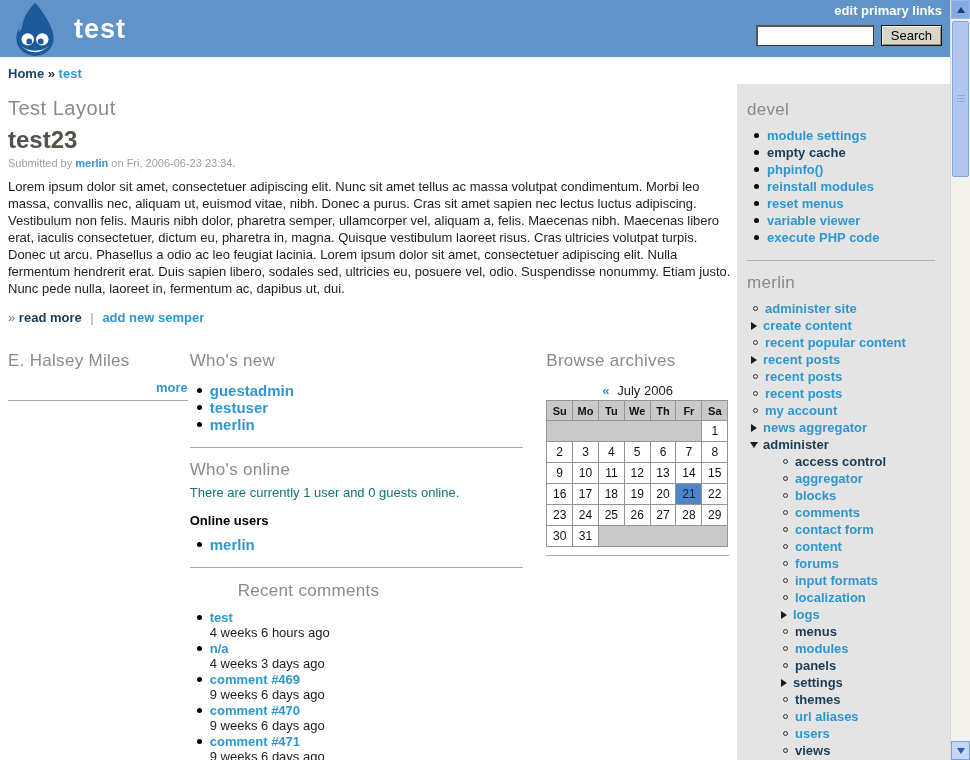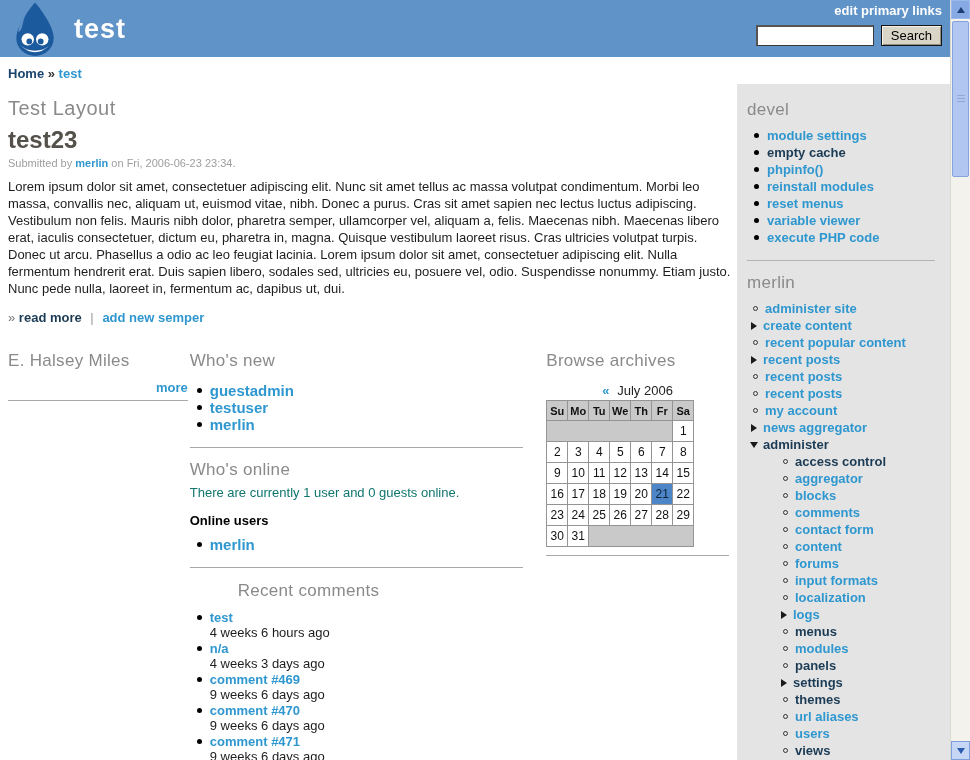--- a/index.html
+++ b/index.html
@@ -70,21 +70,21 @@
   .rc-title { margin-top:13px;margin-left:48px; }
   .rc-list { margin-top:9px; }
   .rc-item { margin-bottom:1px; }
   .rc-head { display:flex; align-items:center; height:15px; font-size:13px; }
   .rc-time { margin-left:20px; font-size:13px; color:#1d1d1d; line-height:15px; }
 
   
   .cal-cap { margin-top:12px; text-align:center; font-size:13px; font-weight:bold; color:#222; }
   .cal-prev { color:#2f97cf; cursor:pointer; margin-right:4px; }
   .cal-month { font-weight:normal; color:#222; }
-  table.cal { margin-top:2px; border-collapse:collapse; table-layout:fixed; width:148px; }
+  table.cal { margin-top:2px; border-collapse:collapse; table-layout:fixed; width:182px; }
   .cal th { background:#c9c9c9; border:1px solid #949494; font-size:11px; height:20px;
             color:#111; text-align:center; }
   .cal td { border:1px solid #949494; font-size:12px; height:21px; text-align:center;
             color:#111; cursor:pointer; background:#fff; }
   .cal td.empty { background:#c9c9c9; cursor:default; }
   .cal td.selected { background:#4c86c8; color:#0d2236; }
   .col3 .divider { margin-top:8px; }
 
   
   .sb-block-title { font-size:17px; color:#8a8a8a; margin-bottom:7px; letter-spacing:0.3px; }

